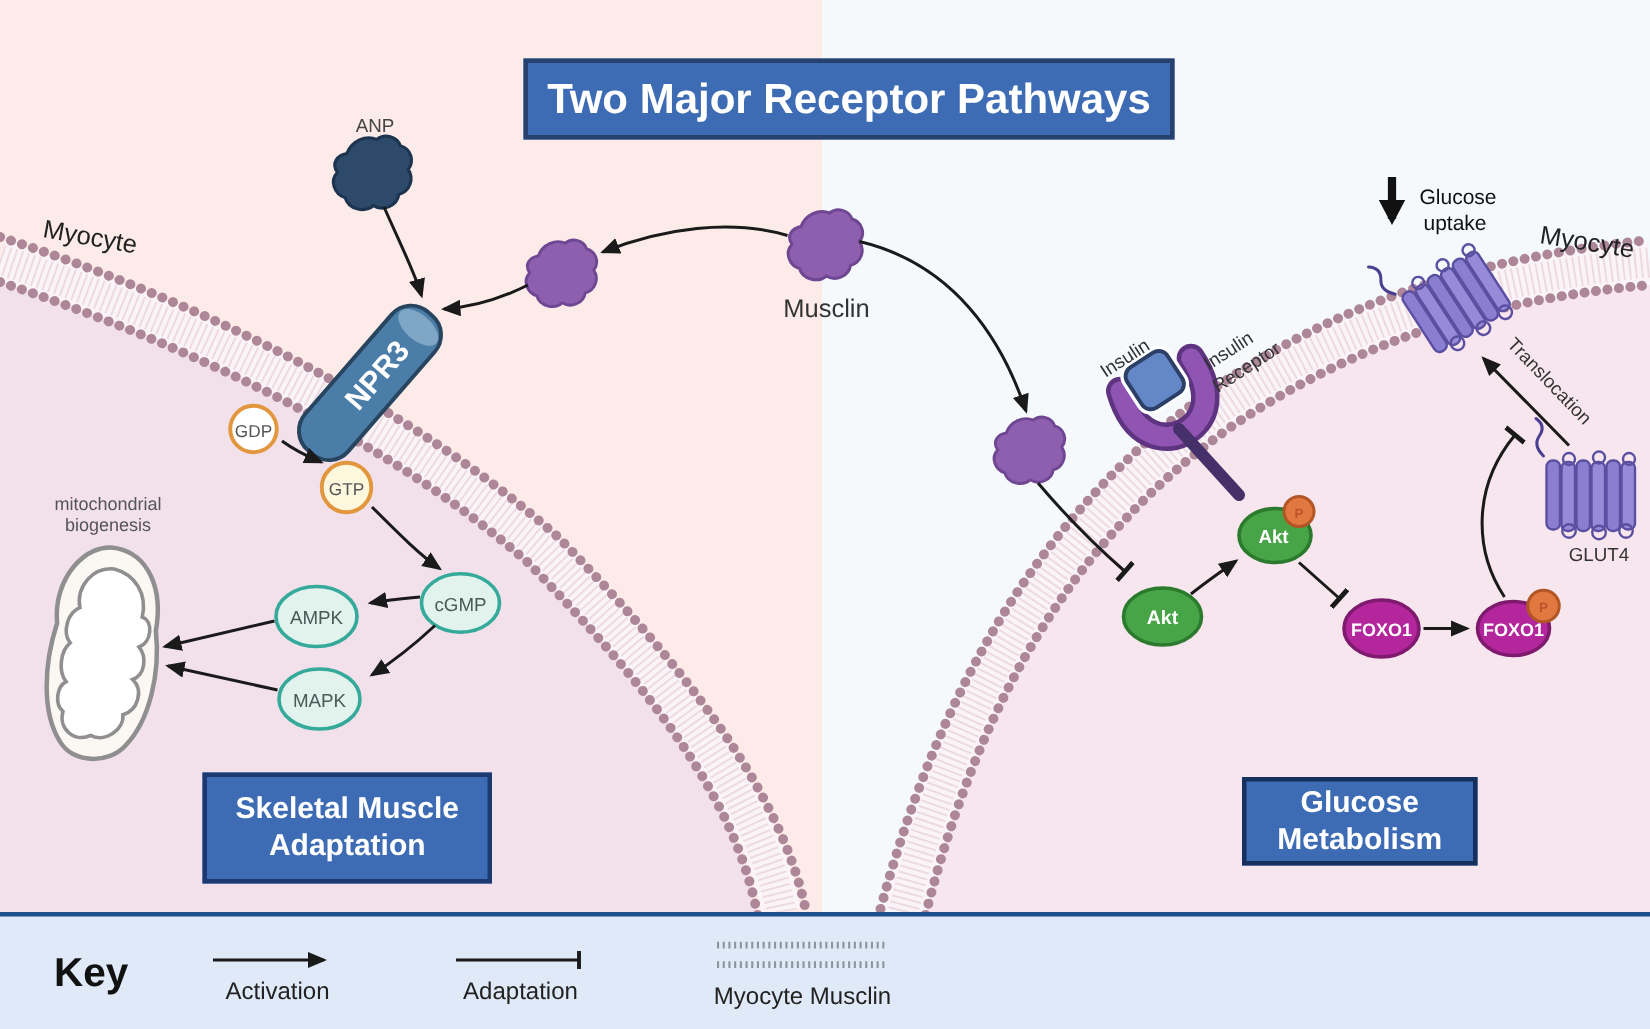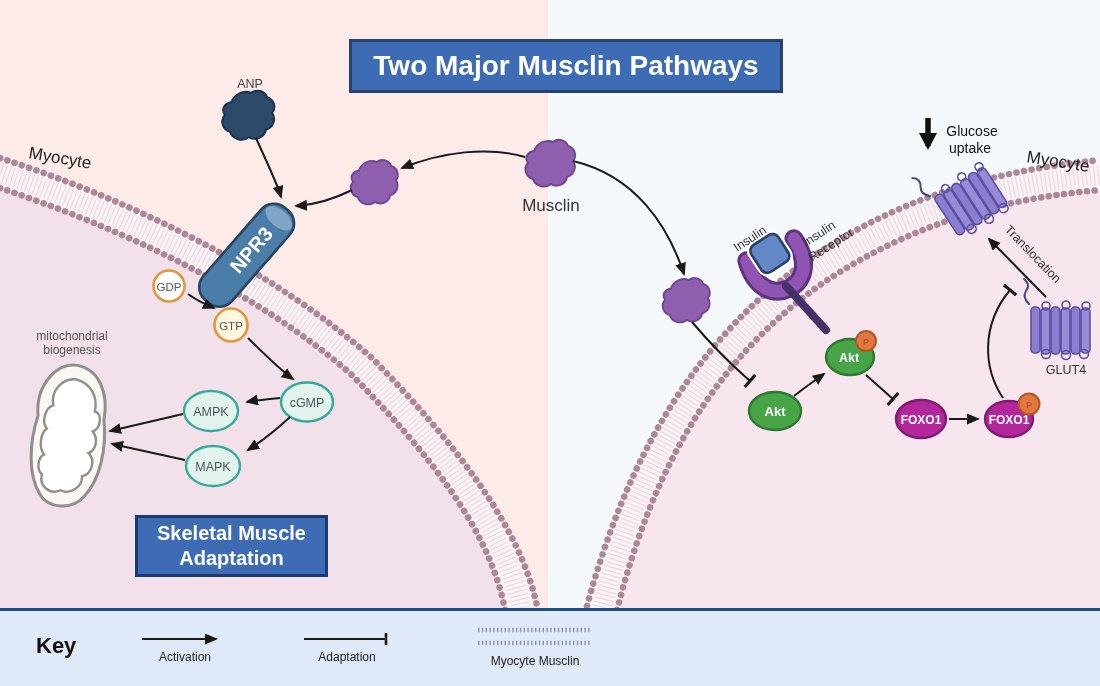--- a/index.html
+++ b/index.html
@@ -4,26 +4,26 @@
 <style>
   html,body{margin:0;padding:0;background:#fff;}
   .canvas{position:relative;width:1100px;height:686px;overflow:hidden;
           font-family:"Liberation Sans", sans-serif;}
   .bg-left{position:absolute;left:0;top:0;width:548px;height:608px;background:#fcebe8;}
   .bg-right{position:absolute;left:548px;top:0;width:552px;height:608px;background:#f5f9fc;}
   svg.scene{position:absolute;left:0;top:0;z-index:2;}
   .blue-box{position:absolute;z-index:3;background:#3d6cb5;display:flex;align-items:center;
             justify-content:center;color:#fff;font-weight:bold;text-align:center;box-sizing:border-box;}
   .title-box{left:349px;top:39px;width:434px;height:54px;border:3px solid #27426f;font-size:28px;}
-  .skeletal-box{left:135px;top:515px;width:193px;height:62px;border:3px solid #1b3a70;font-size:20px;line-height:1.25;padding:0 14px;}
+  .skeletal-box{left:135px;top:515px;width:193px;height:74px;border:3px solid #1b3a70;font-size:20px;line-height:1.25;padding:0 14px;}
   .glucose-box{left:828px;top:518px;width:157px;height:59px;border:3px solid #16305e;font-size:20px;line-height:1.25;padding:0 8px;}
   .key-band{position:absolute;left:0;top:608px;width:1100px;height:78px;z-index:3;
             background:#dfe9f7;border-top:3px solid #1d4f8c;box-sizing:border-box;}
-  .key-title{position:absolute;left:36px;top:22px;font-size:22px;font-weight:bold;color:#111;}
-  .key-item{position:absolute;text-align:center;color:#222;font-size:12px;}
+  .key-title{position:absolute;left:36px;top:22px;font-size:27px;font-weight:bold;color:#111;}
+  .key-item{position:absolute;text-align:center;color:#222;font-size:16px;}
   .key-item .lbl{display:block;margin-top:2px;}
   .key-act{left:130px;top:22px;width:110px;}
   .key-inh{left:292px;top:22px;width:110px;}
   .key-mem{left:455px;top:14px;width:160px;}
 </style>
 </head>
 <body>
 
 <div class="canvas">
   <div class="bg-left"></div>
@@ -167,22 +167,23 @@
     <use href="#glut4shape" transform="translate(1062,330)"></use>
     <text x="1066" y="374" text-anchor="middle" font-size="12.5" fill="#333">GLUT4</text>
     <path d="M 1046,297 L 989,239" fill="none" stroke="#1a1a1a" stroke-width="2" marker-end="url(#arr)"></path>
     <text transform="translate(1030,257) rotate(46)" text-anchor="middle" font-size="12.5" fill="#333">Translocation</text>
 
     <path d="M 928,118 L 928,146" fill="none" stroke="#111" stroke-width="5.5" marker-end="url(#arrBig)"></path>
     <text x="972" y="136" text-anchor="middle" font-size="14" fill="#111">Glucose</text>
     <text x="970" y="153" text-anchor="middle" font-size="14" fill="#111">uptake</text>
   </svg>
 
-  <div class="blue-box title-box">Two Major Musclin Pathways</div>
+  <div class="blue-box title-box">Two Major Receptor Pathways</div>
   <div class="blue-box skeletal-box">Skeletal Muscle Adaptation</div>
+  <div class="blue-box glucose-box">Glucose Metabolism</div>
 
   <div class="key-band">
     <div class="key-title">Key</div>
 
     <div class="key-item key-act">
       <svg width="90" height="12" viewBox="0 0 90 12">
         <path d="M 2,6 L 76,6" stroke="#1a1a1a" stroke-width="2" marker-end="url(#arr)"></path>
       </svg>
       <span class="lbl">Activation</span>
     </div>

